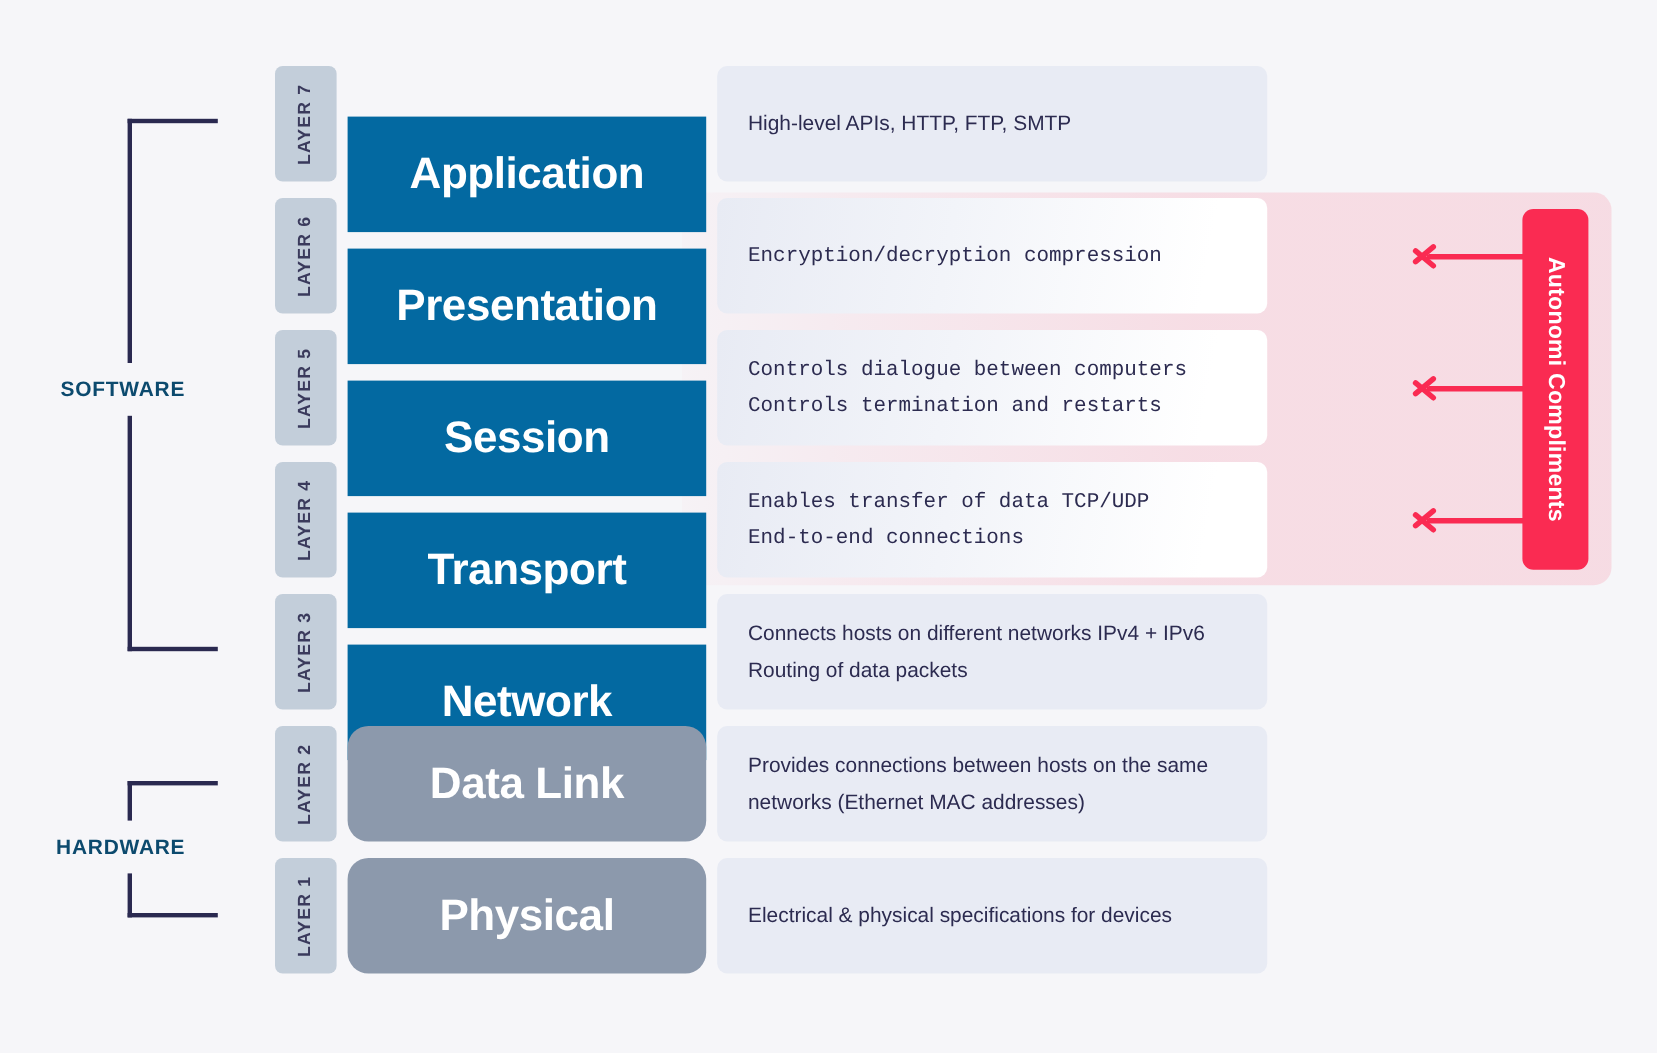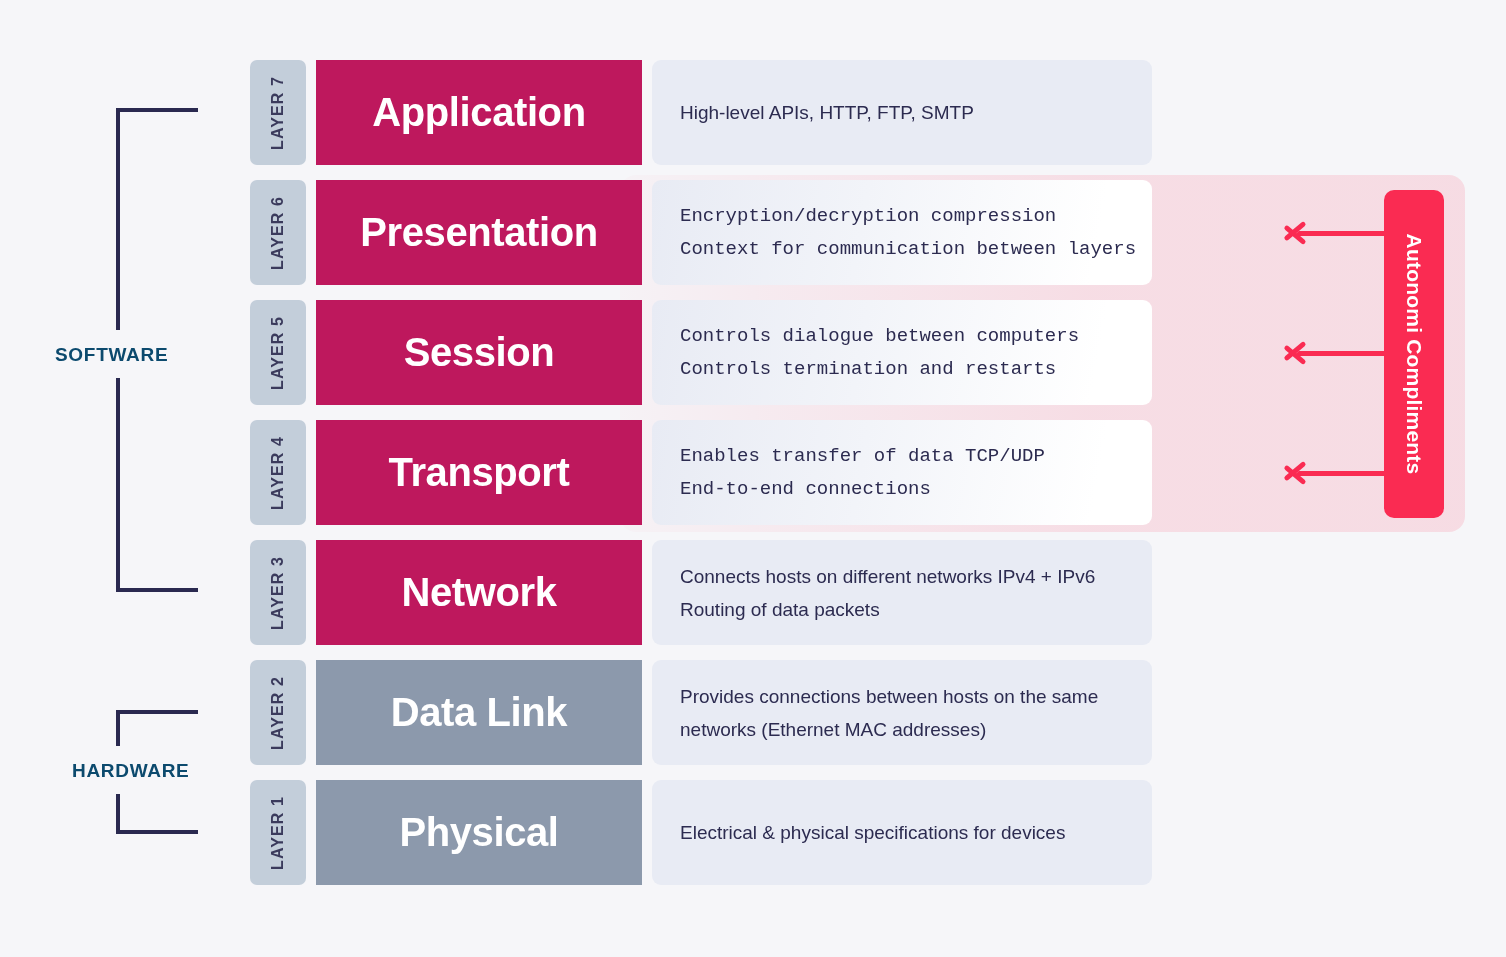--- a/index.html
+++ b/index.html
@@ -31,21 +31,21 @@
 
   .group-label {
     position: absolute;
     font-size: 19px;
     font-weight: bold;
     letter-spacing: 0.7px;
     color: #0c4a6e;
     white-space: nowrap;
   }
   .group-label-software { left: 55px; top: 344px; }
-  .group-label-hardware { left: 72px; top: 760px; }
+  .group-label-hardware { left: 51px; top: 760px; }
 
   
   .bracket-gap {
     position: absolute;
     left: 112px;
     width: 14px;
     background: #F6F6F9;
   }
   .gap-software { top: 330px; height: 48px; }
   .gap-hardware { top: 746px; height: 48px; }
@@ -100,22 +100,22 @@
     width: 326px;
     height: 105px;
     display: flex;
     align-items: center;
     justify-content: center;
     color: #FFFFFF;
     font-size: 40px;
     font-weight: bold;
     letter-spacing: -0.4px;
   }
-  .layer-name.software-tier { background: #be185d; }
-  .layer-name.hardware-tier { background: #8C99AC; }
+  .layer-name.software-tier { background: #0369a1; margin-top: 46px; }
+  .layer-name.hardware-tier { background: #8C99AC; border-radius: 19px; }
 
   .layer-desc {
     position: absolute;
     left: 402px;
     top: 0;
     width: 500px;
     height: 105px;
     background: #E8EBF4;
     border-radius: 9px;
     display: flex;
@@ -215,21 +215,20 @@
           <div class="line">High-level APIs, HTTP, FTP, SMTP</div>
         </div>
       </div>
       <div class="row" style="top: 180px;">
         <div class="layer-tab">
           <span>LAYER 6</span>
         </div>
         <div class="layer-name software-tier">Presentation</div>
         <div class="layer-desc on-highlight">
           <div class="line">Encryption/decryption compression</div>
-          <div class="line">Context for communication between layers</div>
         </div>
       </div>
       <div class="row" style="top: 300px;">
         <div class="layer-tab">
           <span>LAYER 5</span>
         </div>
         <div class="layer-name software-tier">Session</div>
         <div class="layer-desc on-highlight">
           <div class="line">Controls dialogue between computers</div>
           <div class="line">Controls termination and restarts</div>

